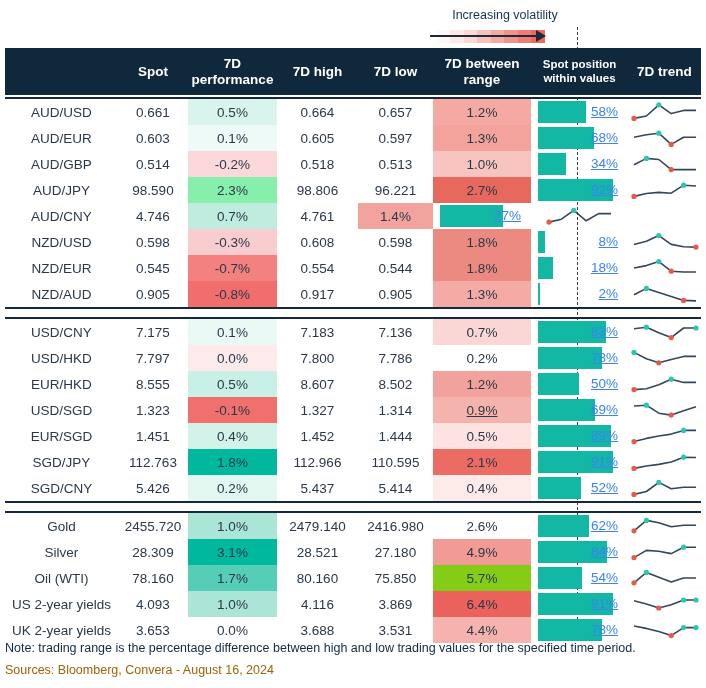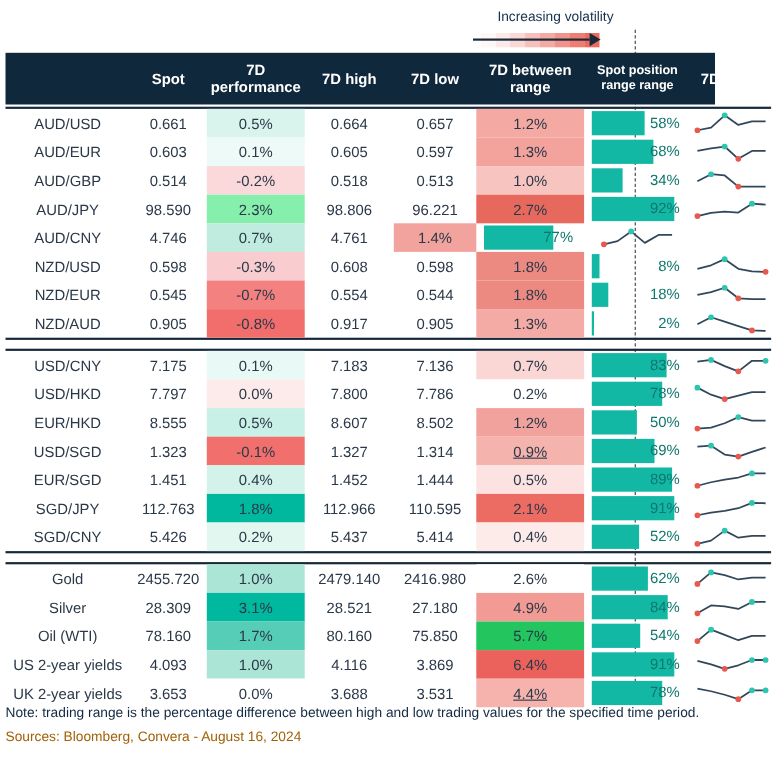--- a/index.html
+++ b/index.html
@@ -13,35 +13,35 @@
     background:linear-gradient(to right,#fef7f6 0 12.5%,#fceae8 12.5% 25%,#f9d8d5 25% 37.5%,
       #f6c1bc 37.5% 50%,#f3aaa3 50% 62.5%,#f0938a 62.5% 75%,#ee7d72 75% 87.5%,#ec6a5e 87.5% 100%);}
   #legend-arrow-line{position:absolute;top:35px;left:430px;width:106px;height:2px;background:#1b2a38;}
   #legend-arrow-head{position:absolute;top:30px;left:536px;width:0;height:0;
     border-left:10px solid #1b2a38;border-top:6px solid transparent;border-bottom:6px solid transparent;}
 
   
   #dotted-line{position:absolute;top:27px;left:577px;height:608px;width:0;border-left:1px dashed #3c3c3c;}
 
   
-  #header{position:absolute;top:48px;left:5px;width:645px;height:47px;background:#10283c;
+  #header{position:absolute;top:48px;left:5px;width:696px;height:47px;background:#10283c;
     display:grid;grid-template-columns:113px 70px 89px 81px 75px 98px 97px 73px;align-items:center;}
   #header .h{color:#ffffff;font-weight:bold;font-size:13.5px;text-align:center;line-height:1.15;}
   #header .h.small{font-size:11.5px;}
 
   
   #table-body{position:absolute;top:97px;left:5px;width:696px;border-top:2px solid #16293b;}
   .section{}
   .sep{height:8px;border-top:2px solid #16293b;border-bottom:2px solid #16293b;}
   .row{display:grid;grid-template-columns:113px 70px 89px 81px 75px 98px 97px 73px;height:26px;}
   .c{display:flex;align-items:center;justify-content:center;font-size:13.5px;color:#2a3848;}
   .c.perf,.c.range{height:26px;}
   .c.barcell{position:relative;display:block;}
   .bar{position:absolute;left:7px;top:2px;height:22px;background:#12b8a3;}
-  .pct{position:absolute;right:10px;top:0;height:26px;line-height:26px;font-size:13.5px;color:#0f766e;z-index:2;}
+  .pct{position:absolute;right:10px;top:0;height:26px;line-height:26px;font-size:13.5px;color:#3b82f6;z-index:2;text-decoration:underline;}
   .c.sparkcell{display:flex;align-items:center;justify-content:center;}
 
   
   #note{position:absolute;top:641px;left:5px;width:696px;font-size:12.5px;color:#132a42;}
   #sources{position:absolute;top:663px;left:5px;width:696px;font-size:12.5px;color:#a16207;}
 </style>
 </head>
 <body>
 
 <div id="canvas">
@@ -53,21 +53,21 @@
 
   <div id="dotted-line"></div>
 
   <div id="header">
     <div class="h"></div>
     <div class="h">Spot</div>
     <div class="h">7D performance</div>
     <div class="h">7D high</div>
     <div class="h">7D low</div>
     <div class="h">7D between range</div>
-    <div class="h small">Spot position range range</div>
+    <div class="h small">Spot position within values</div>
     <div class="h">7D trend</div>
   </div>
 
   <div id="table-body">
       <div class="section">
   <div class="row">
     <div class="c name">AUD/USD</div>
     <div class="c spot">0.661</div>
     <div class="c perf" style="background: rgb(216, 244, 236);">0.5%</div>
     <div class="c high">0.664</div>
@@ -409,21 +409,21 @@
             </svg>
           </div>
   </div>
 
   <div class="row">
     <div class="c name">Oil (WTI)</div>
     <div class="c spot">78.160</div>
     <div class="c perf" style="background: rgb(86, 205, 182);">1.7%</div>
     <div class="c high">80.160</div>
     <div class="c low">75.850</div>
-    <div class="c range" style="background: #22c55e;">5.7%</div>
+    <div class="c range" style="background: #84cc16;">5.7%</div>
     <div class="c barcell">
       <div class="bar" style="width: 44.3px; background: rgb(18, 184, 163);"></div>
       <div class="pct">54%</div>
     </div>
     <div class="c sparkcell">
             <svg width="70" height="24">
               <polyline points="4.0,16.8 16.4,6.4 28.8,11.2 41.2,16.0 53.6,12.0 66.0,12.0" fill="none" stroke="#33475b" stroke-width="1.6" stroke-linejoin="round"></polyline>
               <circle cx="4.0" cy="16.8" r="2.6" fill="#e8584c"></circle>
               <circle cx="16.4" cy="6.4" r="2.6" fill="#2cc5b0"></circle>
             </svg>
@@ -450,21 +450,21 @@
             </svg>
           </div>
   </div>
 
   <div class="row">
     <div class="c name">UK 2-year yields</div>
     <div class="c spot">3.653</div>
     <div class="c perf" style="background: rgb(255, 255, 255);">0.0%</div>
     <div class="c high">3.688</div>
     <div class="c low">3.531</div>
-    <div class="c range" style="background: rgb(246, 179, 174); text-decoration: underline;">4.4%</div>
+    <div class="c range" style="background: rgb(246, 179, 174);">4.4%</div>
     <div class="c barcell">
       <div class="bar" style="width: 64px; background: rgb(18, 184, 163);"></div>
       <div class="pct">78%</div>
     </div>
     <div class="c sparkcell">
             <svg width="70" height="24">
               <polyline points="4.0,8.0 16.4,10.4 28.8,13.6 41.2,17.6 53.6,9.6 66.0,9.6" fill="none" stroke="#33475b" stroke-width="1.6" stroke-linejoin="round"></polyline>
               <circle cx="41.2" cy="17.6" r="2.6" fill="#e8584c"></circle>
               <circle cx="53.6" cy="9.6" r="2.6" fill="#2cc5b0"></circle>
               <circle cx="66.0" cy="9.6" r="2.6" fill="#2cc5b0"></circle>

